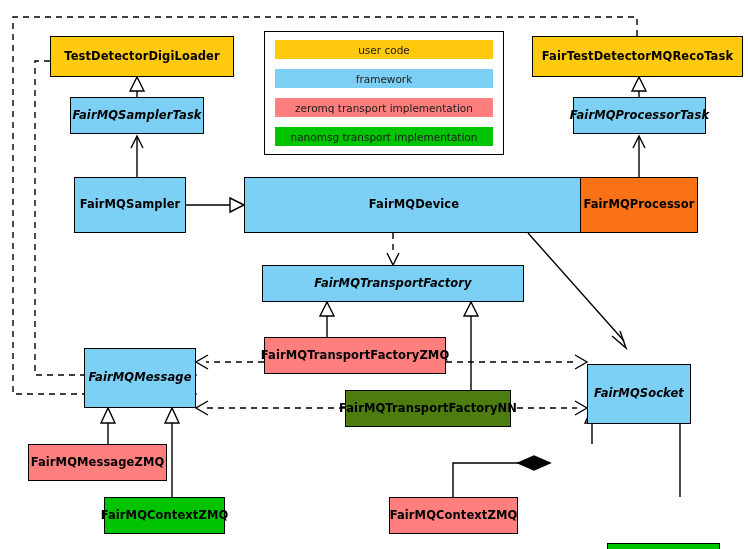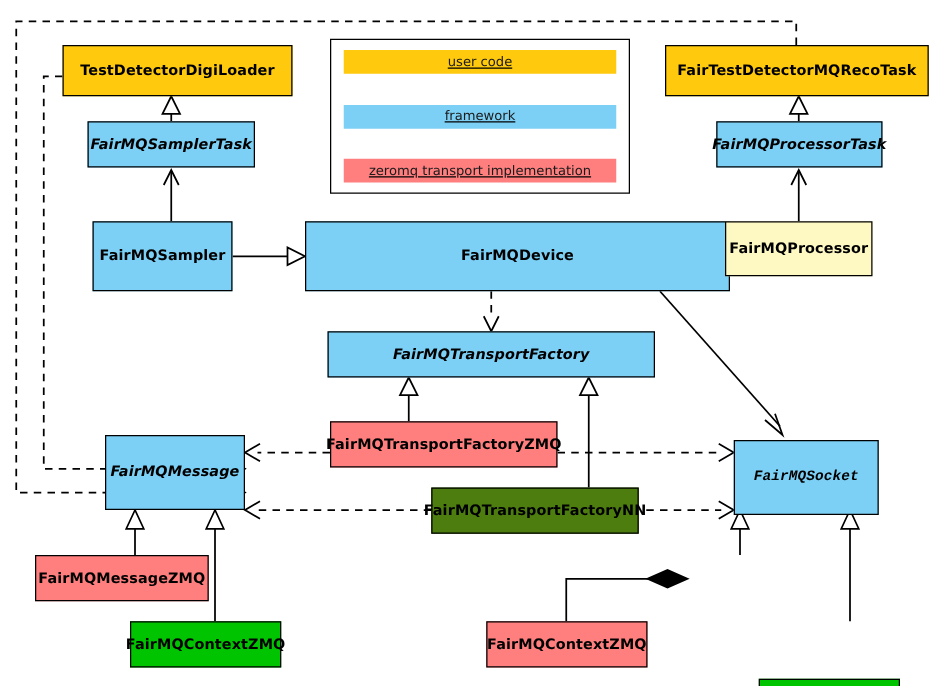--- a/index.html
+++ b/index.html
@@ -38,21 +38,20 @@
   .legend-box {
     position: absolute;
     box-sizing: border-box;
     border: 1.5px solid #000000;
     background: #ffffff;
     z-index: 6;
     padding: 8px 10px;
     display: flex;
     flex-direction: column;
     justify-content: space-between;
-    text-decoration: underline;
   }
   .legend-row {
     box-sizing: border-box;
     height: 19px;
     display: flex;
     align-items: center;
     justify-content: center;
     font-size: 10.5px;
     font-weight: normal;
     color: #1a1a1a;
@@ -234,21 +233,21 @@
   </div>
 
   <div class="node" style="left:74px; top:177px; width:112px; height:56px; background:#7DD0F5;">
     <span>FairMQSampler</span>
   </div>
 
   <div class="node" style="left:244px; top:177px; width:340px; height:56px; background:#7DD0F5;">
     <span>FairMQDevice</span>
   </div>
 
-  <div class="node" style="left:580px; top:177px; width:118px; height:44px; background:#fef9c3;justify-content:center;">
+  <div class="node" style="left:580px; top:177px; width:118px; height:56px; background:#f97316;justify-content:center;">
     <span>FairMQProcessor</span>
   </div>
 
   <div class="node" style="left:532px; top:36px; width:211px; height:41px; background:#FFC90E;">
     <span>FairTestDetectorMQRecoTask</span>
   </div>
 
   <div class="node abstract" style="left:573px; top:97px; width:133px; height:37px; background:#7DD0F5;">
     <span>FairMQProcessorTask</span>
   </div>
@@ -270,21 +269,21 @@
   </div>
 
   <div class="node" style="left:28px; top:444px; width:139px; height:37px; background:#FF7F7F;">
     <span>FairMQMessageZMQ</span>
   </div>
 
   <div class="node" style="left:104px; top:497px; width:121px; height:37px; background:#00C400;">
     <span>FairMQContextZMQ</span>
   </div>
 
-  <div class="node abstract" style="left:587px; top:352px; width:116px; height:60px; background:#7DD0F5;font-family:Liberation Mono, monospace;">
+  <div class="node abstract" style="left:587px; top:364px; width:104px; height:60px; background:#7DD0F5;">
     <span>FairMQSocket</span>
   </div>
 
 
   <div class="node" style="left:607px; top:497px; width:113px; height:37px; background:#00C400;margin-top:46px;">
     <span>FairMQSocketNN</span>
   </div>
 
   <div class="node" style="left:389px; top:497px; width:129px; height:37px; background:#FF7F7F;">
     <span>FairMQContextZMQ</span>
@@ -293,15 +292,18 @@
   <div class="legend-box" style="left:264px; top:31px; width:240px; height:124px;">
     <div class="legend-row" style="background:#FFC90E;">
       <span>user code</span>
     </div>
     <div class="legend-row" style="background:#7DD0F5;">
       <span>framework</span>
     </div>
     <div class="legend-row" style="background:#FF7F7F;">
       <span>zeromq transport implementation</span>
     </div>
+    <div class="legend-row" style="background:#00C400;">
+      <span>nanomsg transport implementation</span>
+    </div>
   </div>
 
 </div>
 
 </body></html>

